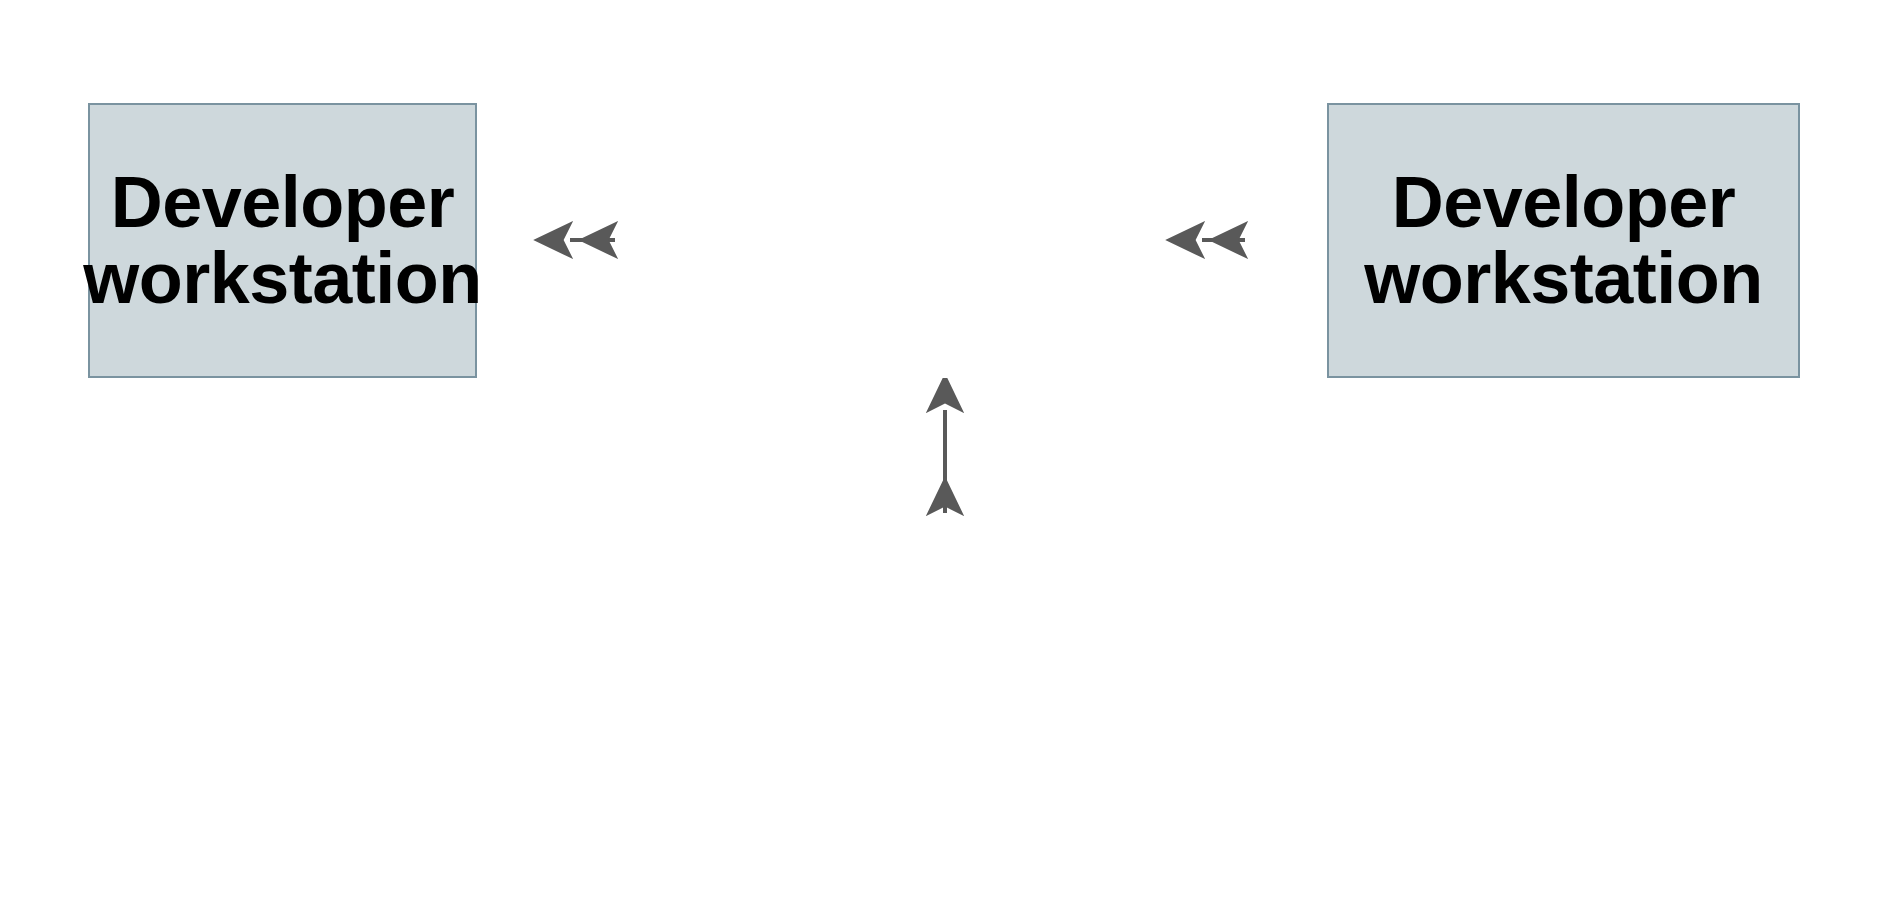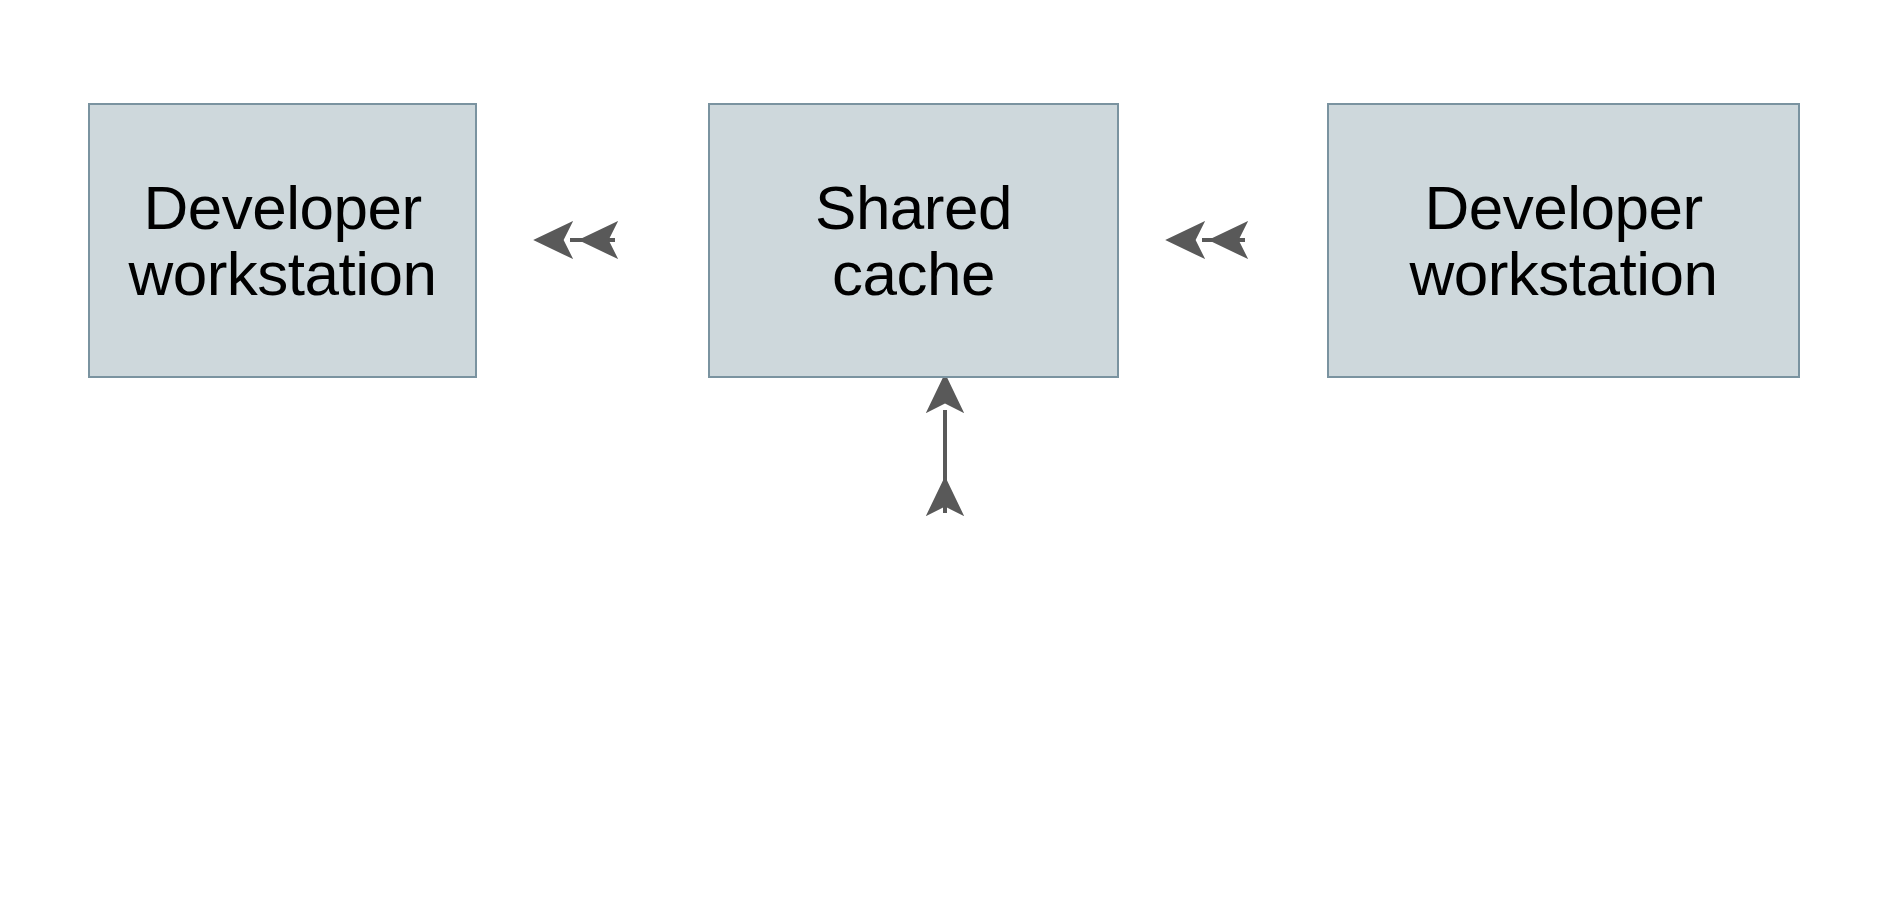--- a/index.html
+++ b/index.html
@@ -23,23 +23,23 @@
     box-sizing: border-box;
     background: #ced8dc;
     border: 2px solid #7a93a0;
     display: flex;
     align-items: center;
     justify-content: center;
     text-align: center;
   }
   .node-label {
     color: #000000;
-    font-size: 62px;
+    font-size: 72px;
     line-height: 1.05;
-    font-weight: 400;
+    font-weight: 700;
     letter-spacing: -0.5px;
     white-space: pre-line;
     padding: 0 6px;
   }
   
   #node-dev-left   { left: 88px;  top: 103px; width: 389px; height: 275px; }
   #node-shared     { left: 708px; top: 103px; width: 411px; height: 275px; }
   #node-dev-right  { left: 1327px;top: 103px; width: 473px; height: 275px; }
   #node-ci         { left: 708px; top: 545px; width: 411px; height: 273px; }
 
@@ -68,24 +68,20 @@
           <path d="M0,5 L10,0.2 L7.6,5 L10,9.8 Z" fill="#595959"></path>
         </marker>
         <marker id="headR1" markerWidth="10" markerHeight="10" refX="9.2" refY="5" orient="auto" markerUnits="strokeWidth">
           <path d="M0,5 L10,0.2 L7.6,5 L10,9.8 Z" fill="#595959"></path>
         </marker>
       </defs>
       <line x1="93" y1="28" x2="138" y2="28" stroke="#595959" stroke-width="4" marker-start="url(#headL1)" marker-end="url(#headR1)"></line>
     </svg>
   </div>
 
-  <div class="node" id="node-shared">
-    <span class="node-label">Shared
-cache</span>
-  </div>
 
   <div class="edge" id="edge-shared-right">
     <svg width="208" height="56" viewBox="0 0 208 56">
       <defs>
         <marker id="headL2" markerWidth="10" markerHeight="10" refX="9.2" refY="5" orient="auto" markerUnits="strokeWidth">
           <path d="M0,5 L10,0.2 L7.6,5 L10,9.8 Z" fill="#595959"></path>
         </marker>
         <marker id="headR2" markerWidth="10" markerHeight="10" refX="9.2" refY="5" orient="auto" markerUnits="strokeWidth">
           <path d="M0,5 L10,0.2 L7.6,5 L10,9.8 Z" fill="#595959"></path>
         </marker>

